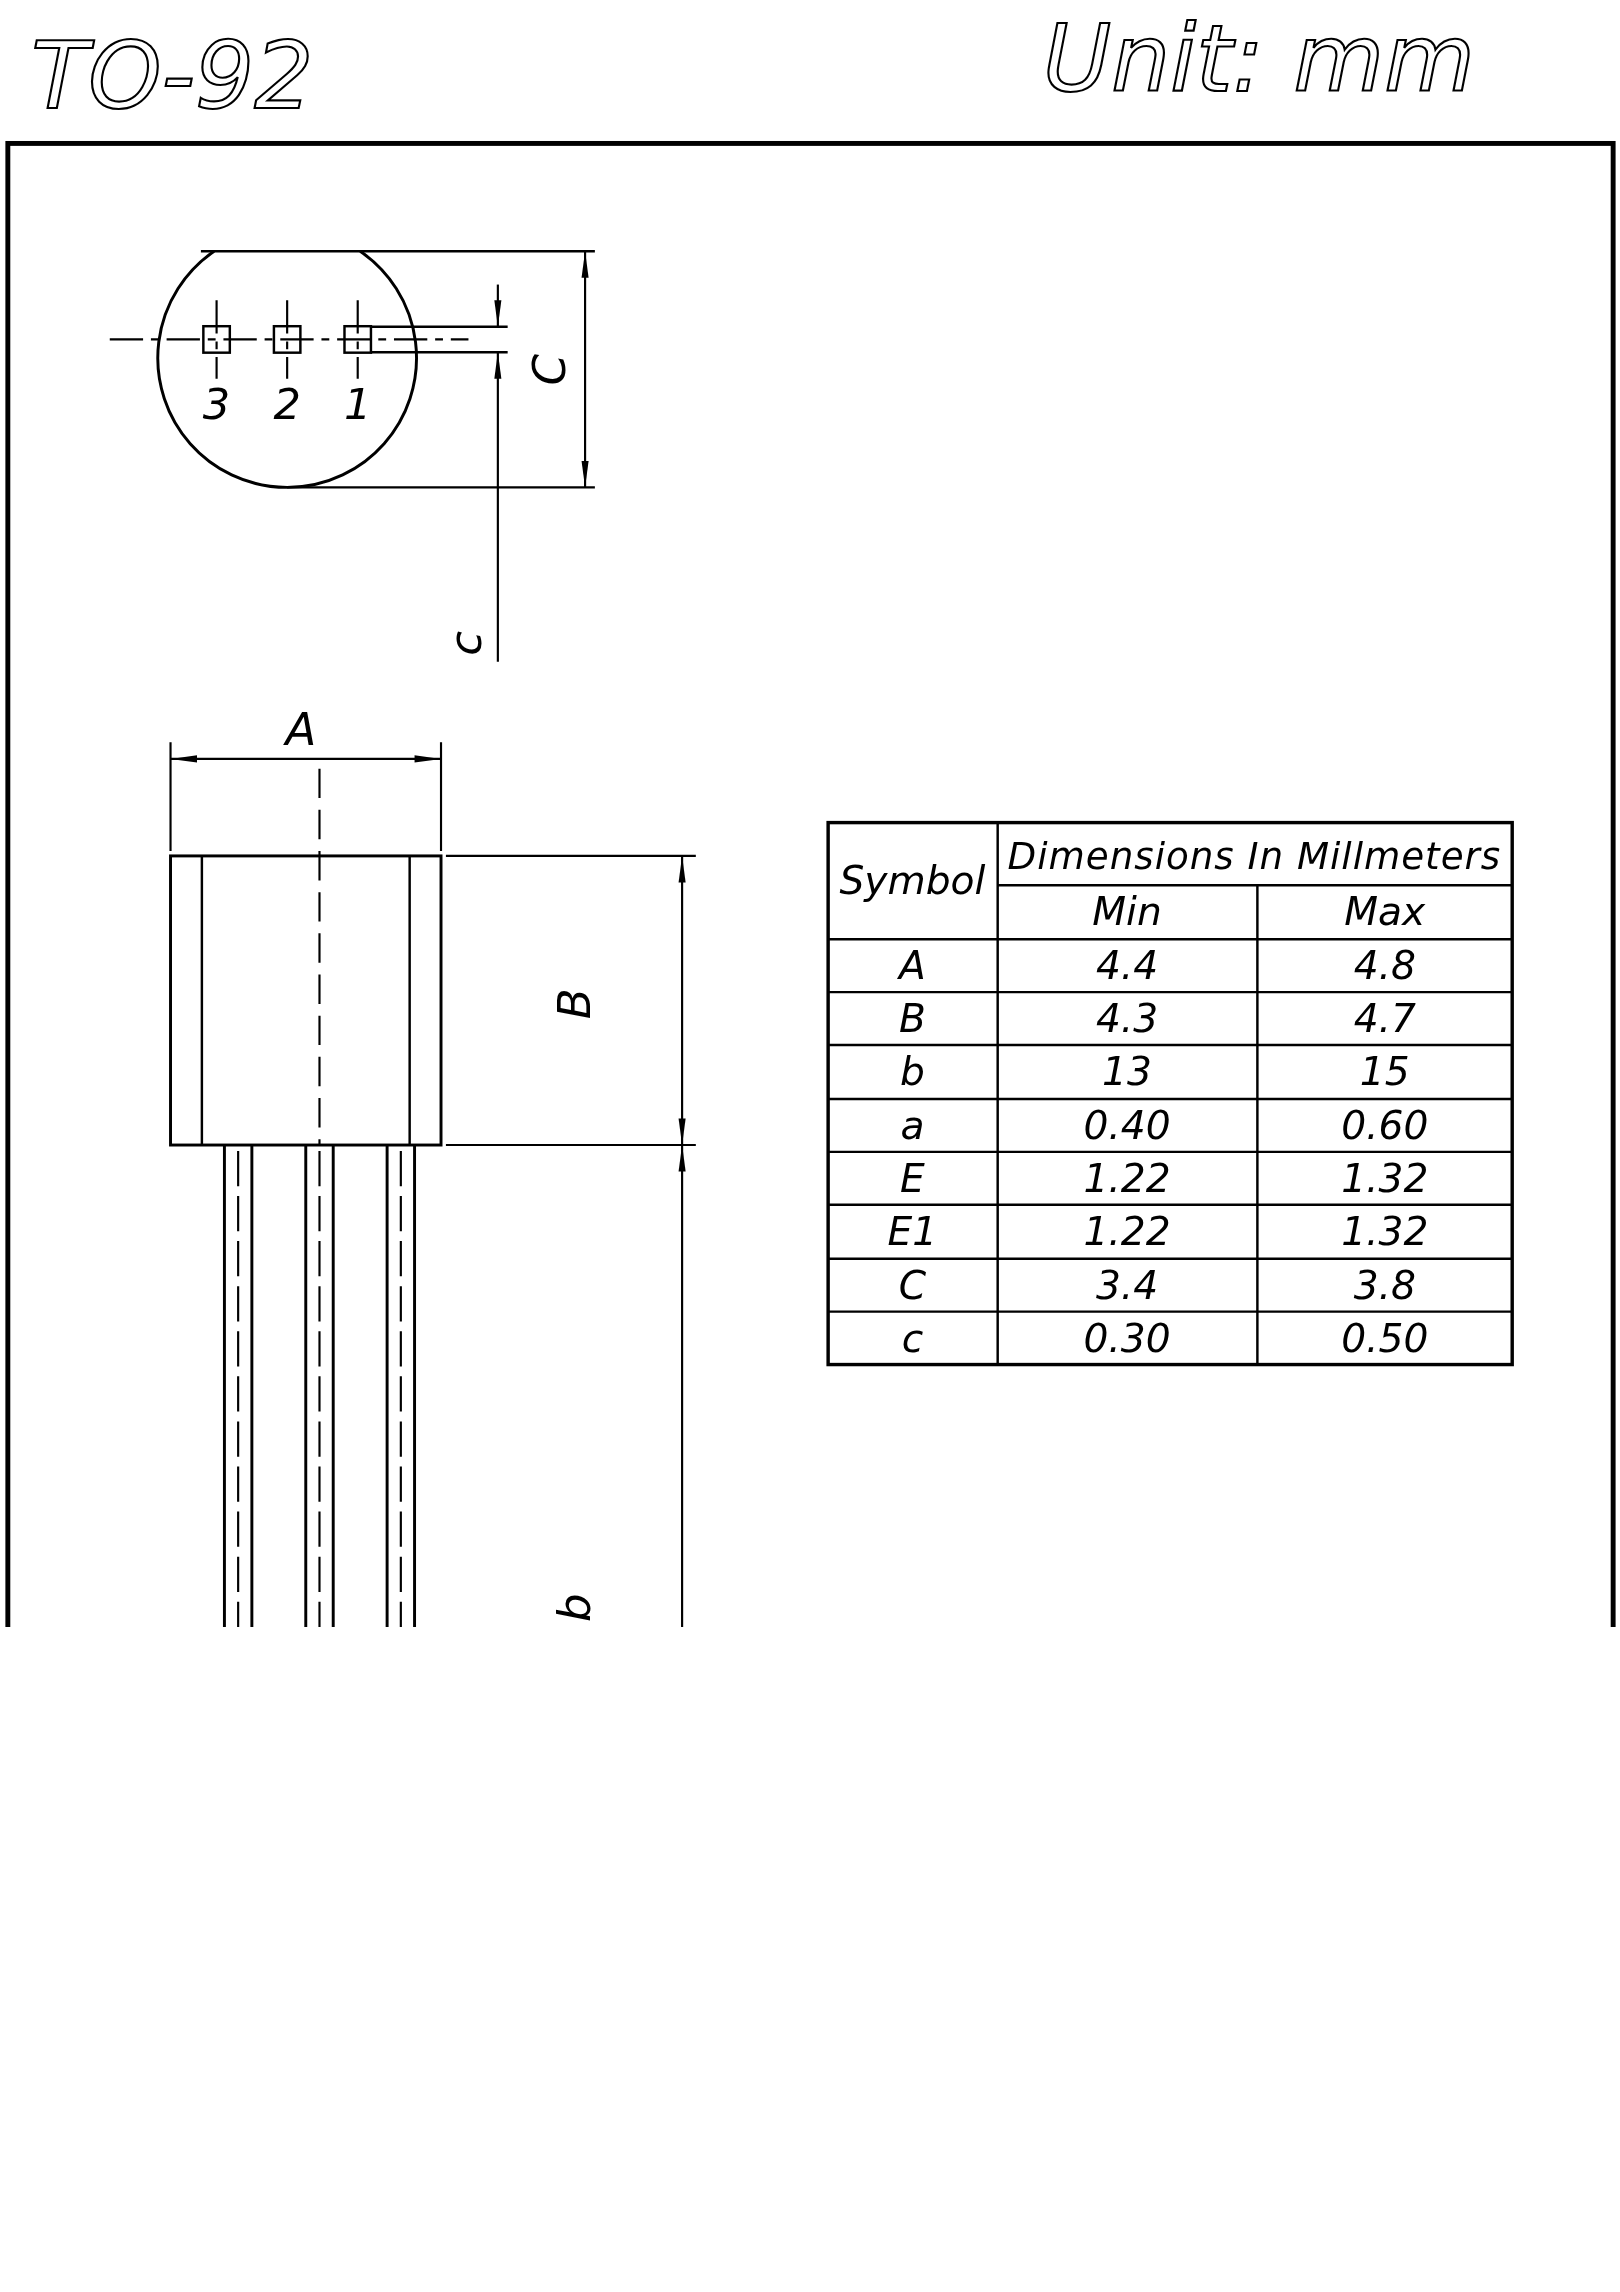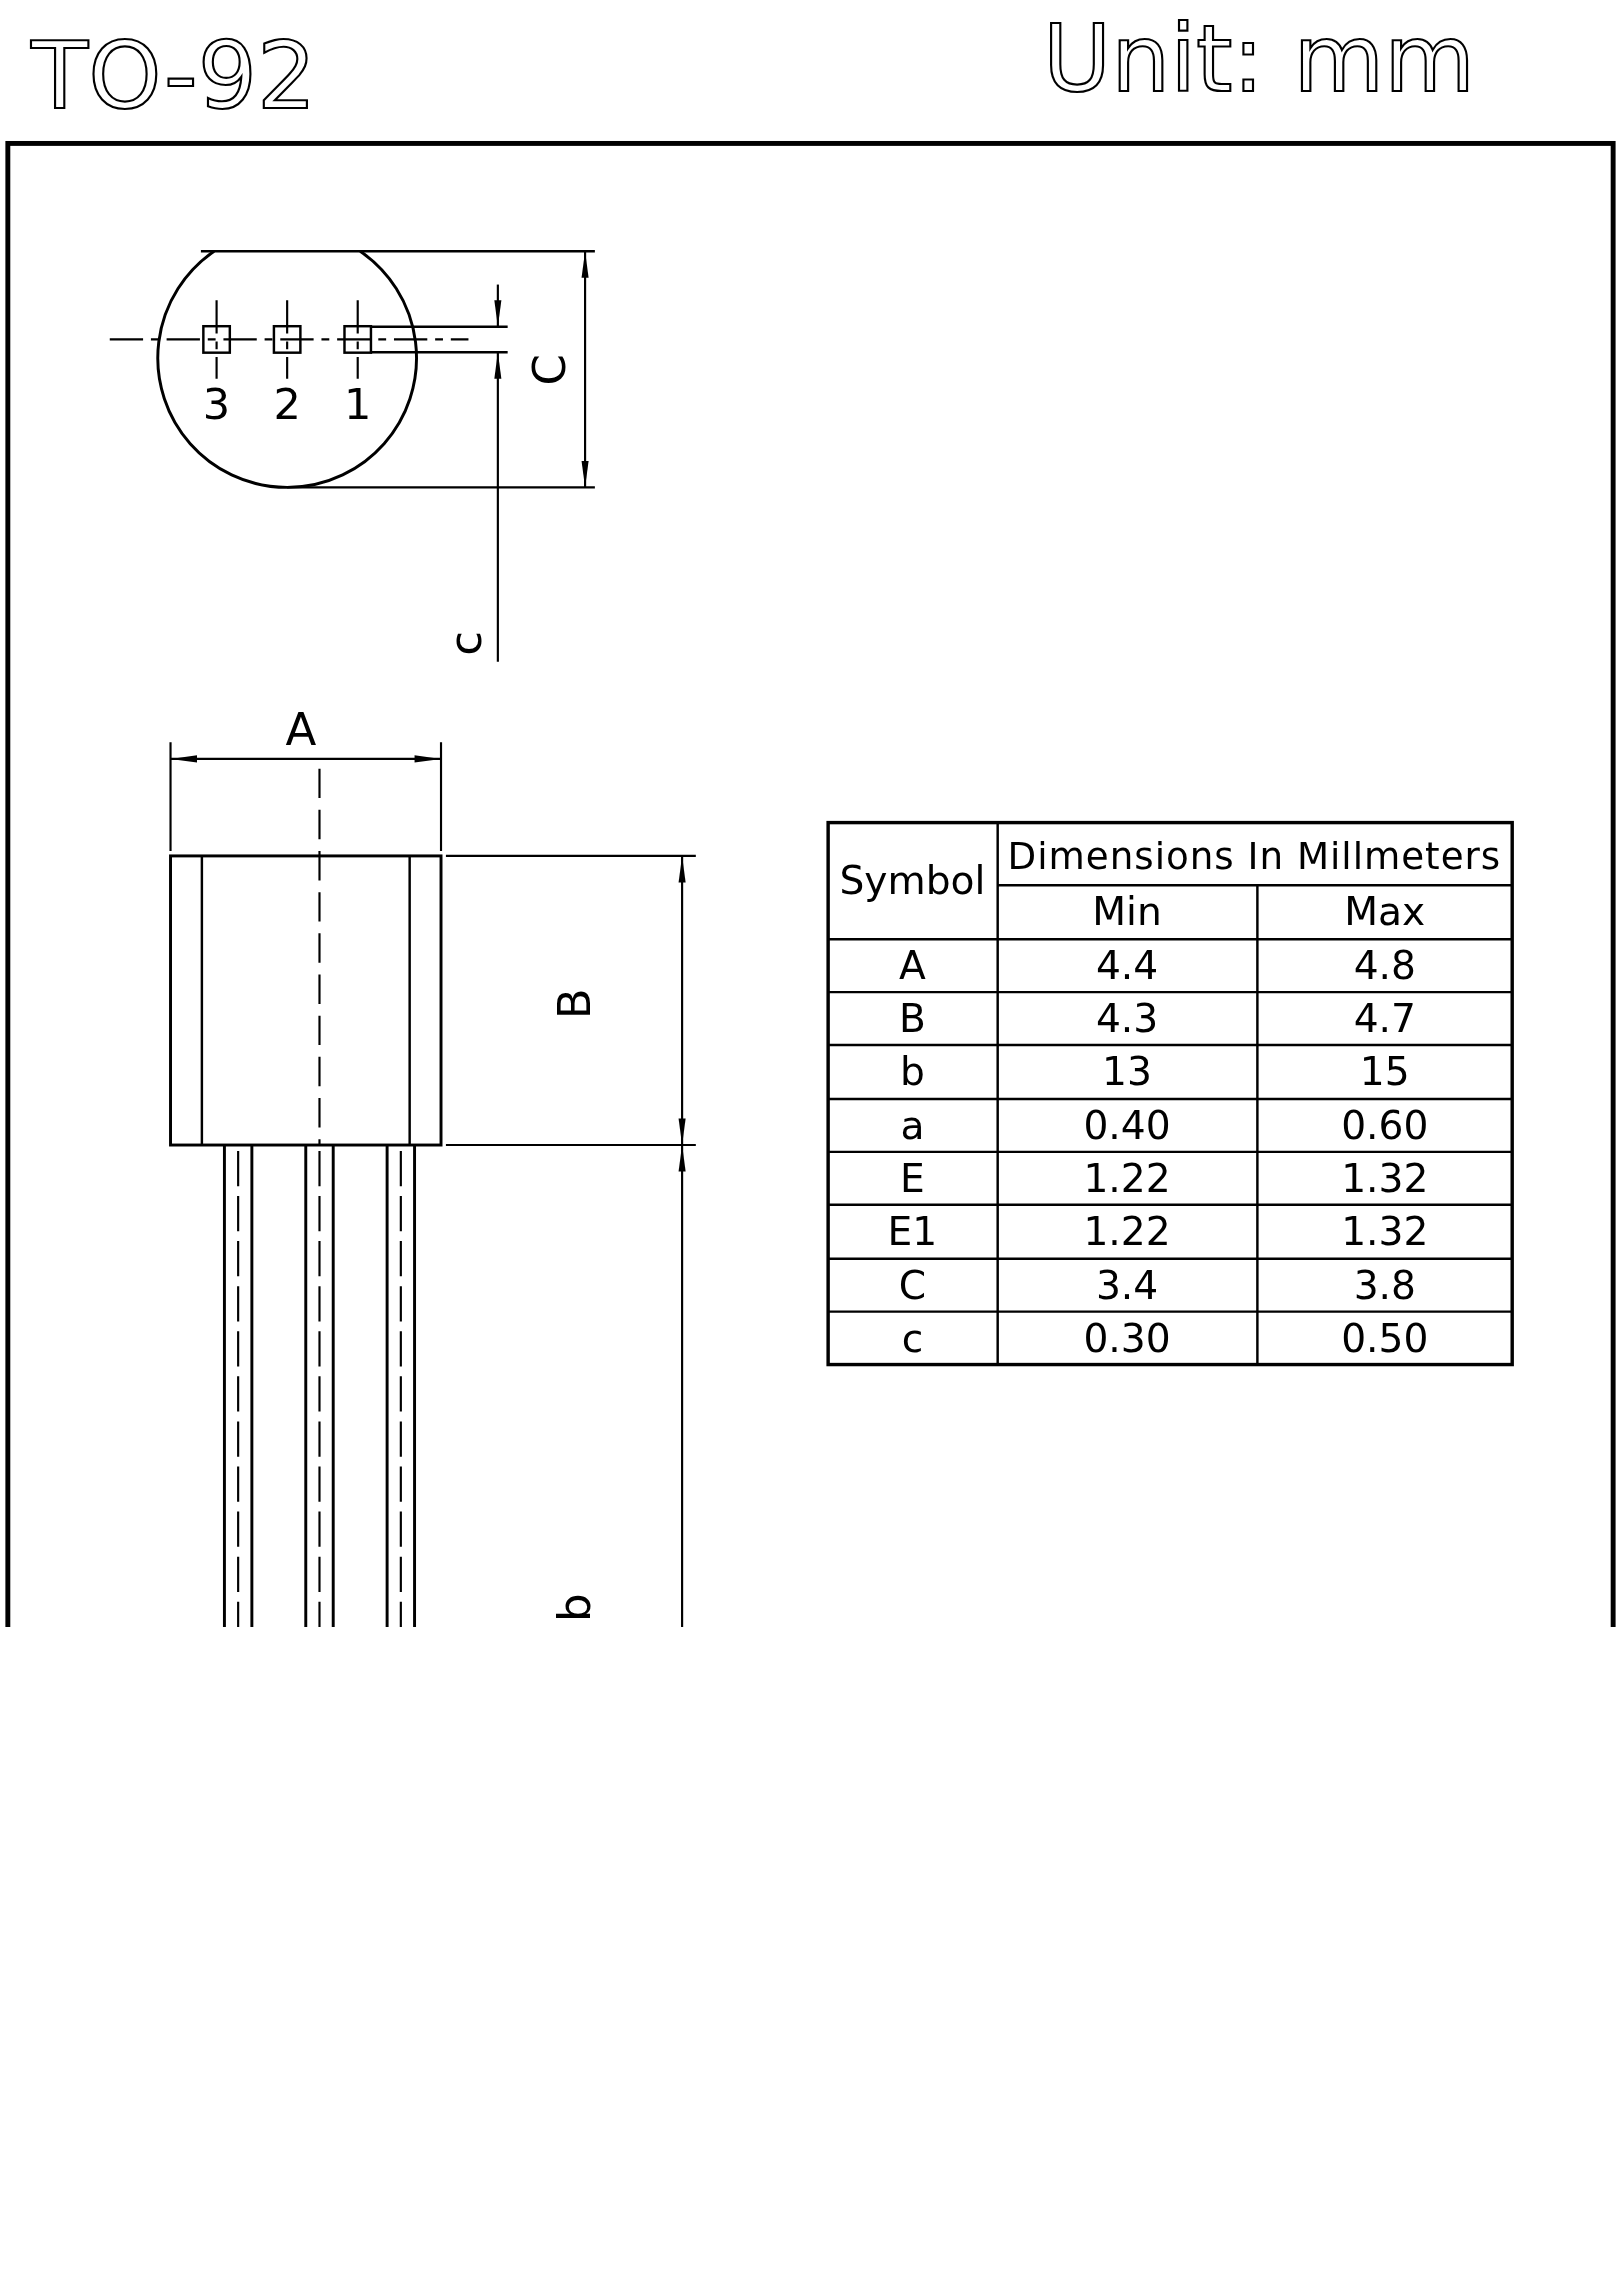--- a/index.html
+++ b/index.html
@@ -1,16 +1,16 @@
 <!DOCTYPE html>
 <html><head>
 <meta charset="utf-8">
 <style>
   html,body{margin:0;padding:0;background:#ffffff;}
-  .page{position:relative;width:1620px;height:1627px;background:#fff;overflow:hidden;}
+  .page{position:relative;width:1620px;height:1627px;background:#fff;overflow:hidden;font-style:italic;}
   svg{display:block;}
   svg text{font-family:"DejaVu Sans","Liberation Sans",sans-serif;fill:#000;}
   .ln{stroke:#000;fill:none;}
   .w3{stroke-width:3;}
   .w25{stroke-width:2.5;}
   .w2{stroke-width:2.2;}
   .frame{stroke-width:5;}
   .tblo{stroke-width:3.5;}
   .cl{stroke-dasharray:34 8 8 8;}     
   .dash{stroke-dasharray:30 12;}      

